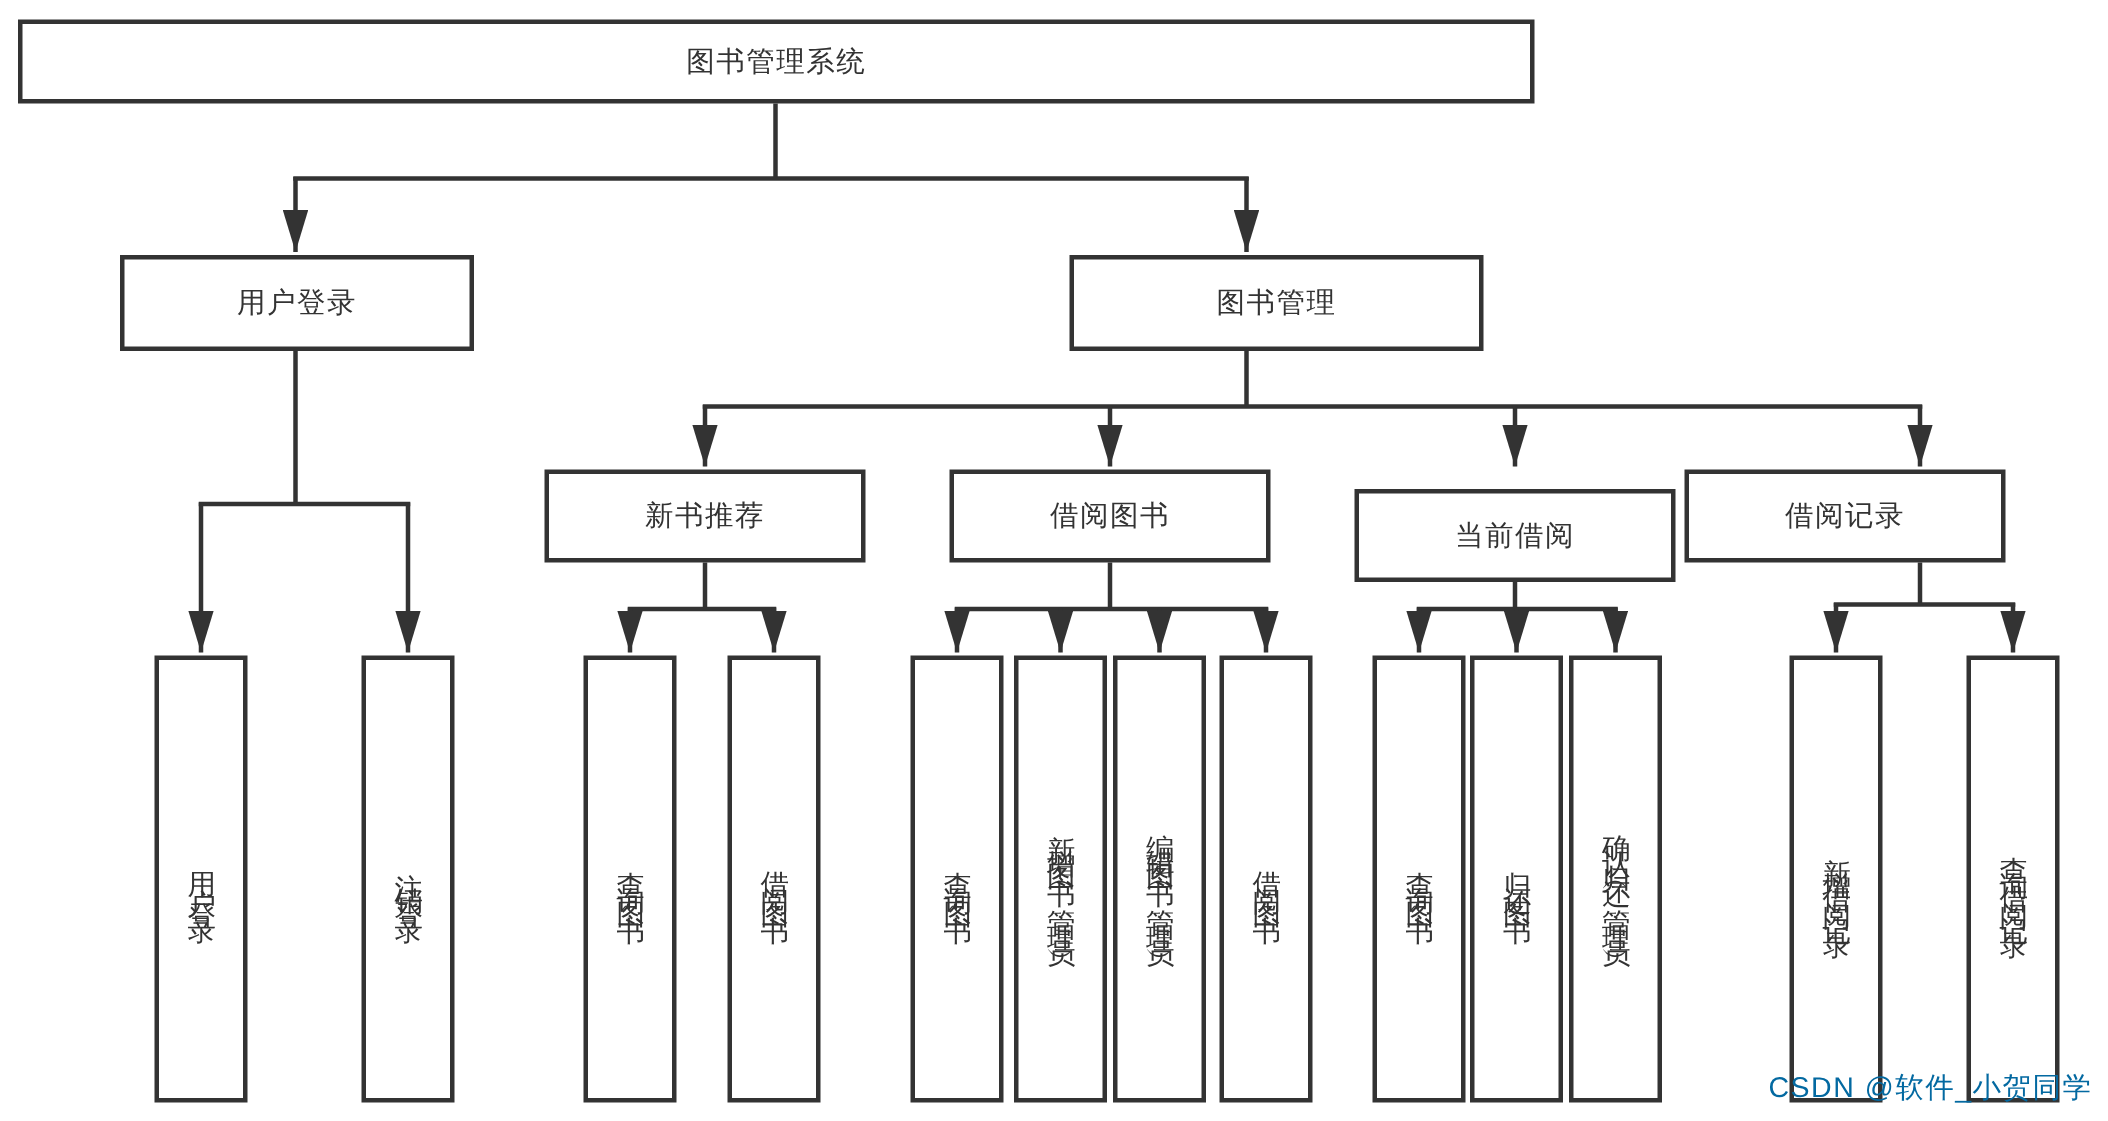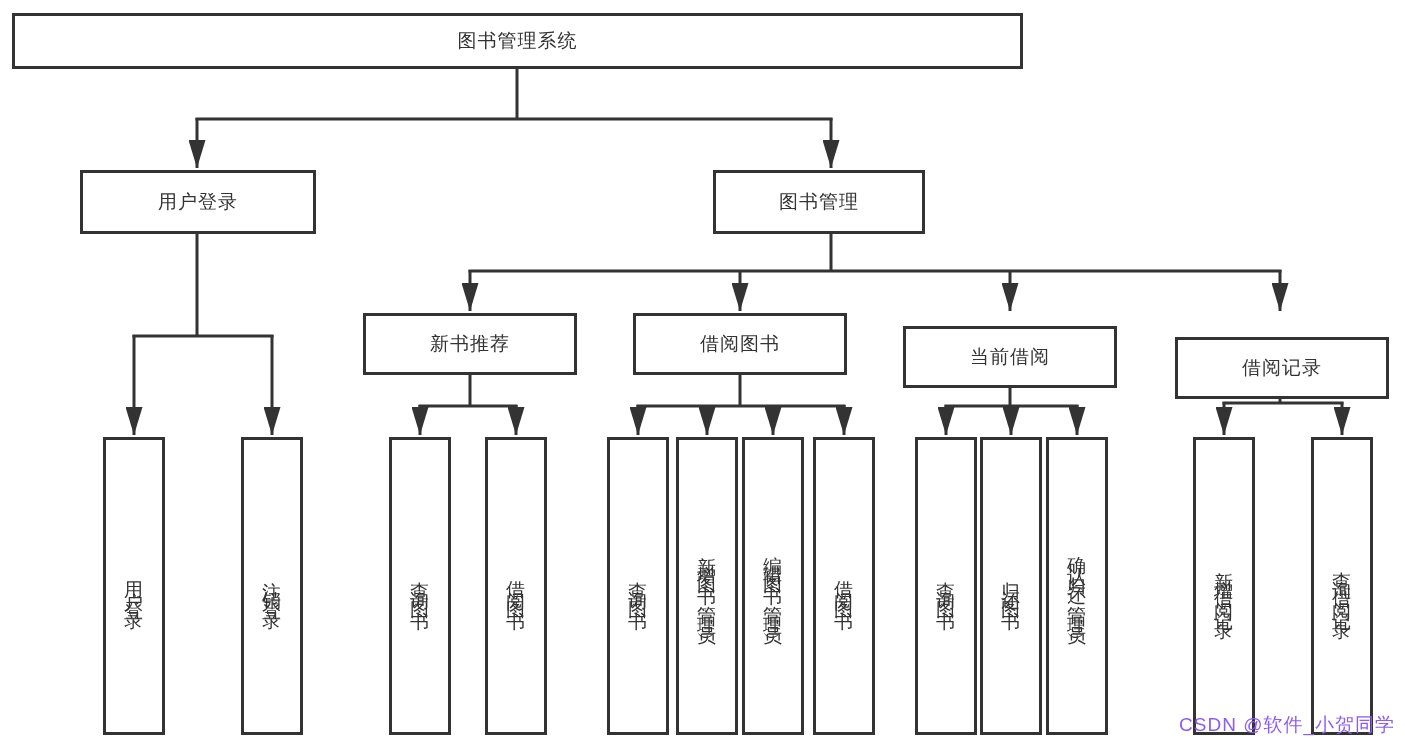--- a/index.html
+++ b/index.html
@@ -41,27 +41,27 @@
     text-orientation: mixed;
     font-size: 19px;
     line-height: 1;
     letter-spacing: 10px;
     white-space: nowrap;
   }
   
   #n-root   { left: 12px;  top: 13px;  width: 1011px; height: 56px; }
   
   #n-login  { left: 80px;  top: 170px; width: 236px; height: 64px; }
-  #n-mgmt   { left: 713px; top: 170px; width: 212px; height: 64px; }
+  #n-mgmt   { left: 713px; top: 170px; width: 276px; height: 64px; }
   
   .l3 { top: 313px; width: 214px; height: 62px; text-align: center; }
   #n-rec    { left: 363px; }
   #n-borrow { left: 633px; }
   #n-cur    { left: 903px; margin-top: 13px; }
-  #n-hist   { left: 1175px; margin-top: 24px; }
+  #n-hist   { left: 1123px; }
   
   .leaf { top: 437px; width: 62px; height: 298px; }
   #lf-1  { left: 103px; }
   #lf-2  { left: 241px; }
   #lf-3  { left: 389px; }
   #lf-4  { left: 485px; }
   #lf-5  { left: 607px; }
   #lf-6  { left: 676px; }
   #lf-7  { left: 742px; }
   #lf-8  { left: 813px; }
@@ -69,21 +69,21 @@
   #lf-10 { left: 980px; }
   #lf-11 { left: 1046px; }
   #lf-12 { left: 1193px; }
   #lf-13 { left: 1311px; }
   #watermark {
     position: absolute;
     right: 10px;
     bottom: 9px;
     font-size: 19px;
     letter-spacing: 1px;
-    color: #8b5cf6;
+    color: #0369a1;
     z-index: 5;
     white-space: nowrap;
   }
 </style>
 </head>
 <body>
 
 <div id="canvas">
 
   <svg id="wires" viewBox="0 0 1405 747" xmlns="http://www.w3.org/2000/svg">

